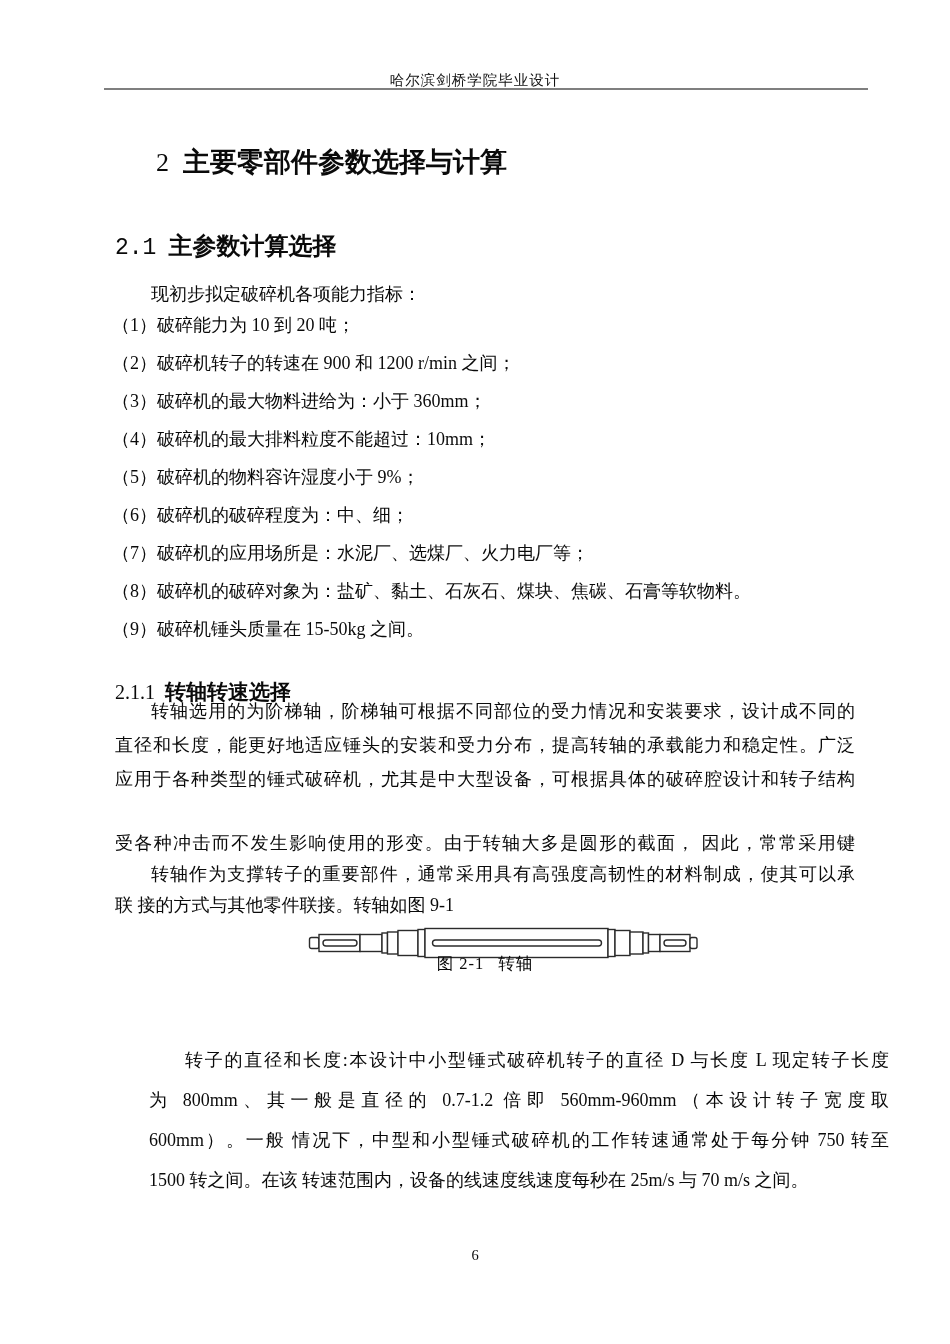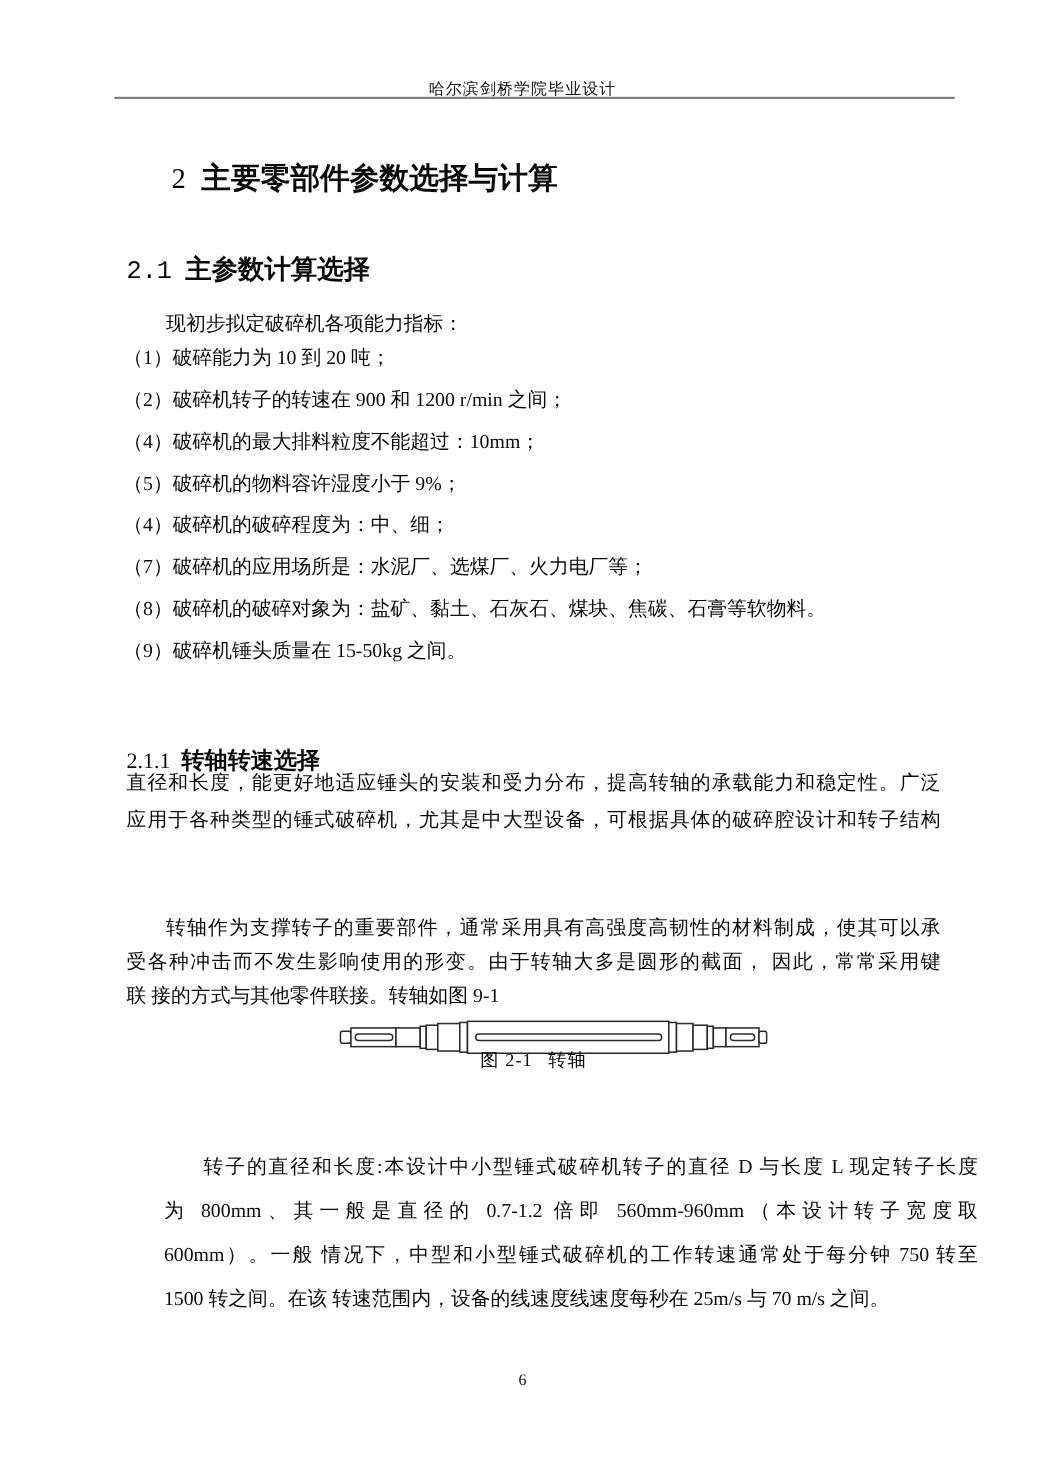--- a/index.html
+++ b/index.html
@@ -87,40 +87,42 @@
 
   <div class="h2">
     <span class="hnum">2.1</span><span>主参数计算选择</span>
   </div>
 
   <div class="intro">现初步拟定破碎机各项能力指标：</div>
 
   <div class="spec-list">
     <div class="item">（1）破碎能力为 10 到 20 吨；</div>
     <div class="item">（2）破碎机转子的转速在 900 和 1200 r/min 之间；</div>
+    <div class="item">（3）破碎机的最大物料进给为：小于 360mm；</div>
     <div class="item">（4）破碎机的最大排料粒度不能超过：10mm；</div>
     <div class="item">（5）破碎机的物料容许湿度小于 9%；</div>
-    <div class="item">（4）破碎机的破碎程度为：中、细；</div>
+    <div class="item">（6）破碎机的破碎程度为：中、细；</div>
     <div class="item">（7）破碎机的应用场所是：水泥厂、选煤厂、火力电厂等；</div>
     <div class="item">（8）破碎机的破碎对象为：盐矿、黏土、石灰石、煤块、焦碳、石膏等软物料。</div>
     <div class="item">（9）破碎机锤头质量在 15-50kg 之间。</div>
   </div>
 
   <div class="h3">
     <span class="hnum">2.1.1</span><span>转轴转速选择</span>
   </div>
 
   <div class="para para1">
+    <div class="line indent">转轴选用的为阶梯轴，阶梯轴可根据不同部位的受力情况和安装要求，设计成不同的</div>
     <div class="line">直径和长度，能更好地适应锤头的安装和受力分布，提高转轴的承载能力和稳定性。广泛</div>
     <div class="line">应用于各种类型的锤式破碎机，尤其是中大型设备，可根据具体的破碎腔设计和转子结构</div>
   </div>
 
   <div class="para para2">
+    <div class="line">受各种冲击而不发生影响使用的形变。由于转轴大多是圆形的截面， 因此，常常采用键</div>
     <div class="line indent">转轴作为支撑转子的重要部件，通常采用具有高强度高韧性的材料制成，使其可以承</div>
-    <div class="line">受各种冲击而不发生影响使用的形变。由于转轴大多是圆形的截面， 因此，常常采用键</div>
     <div class="line last">联 接的方式与其他零件联接。转轴如图 9-1</div>
   </div>
 
   <div class="figure">
     <svg width="390" height="38" viewBox="0 0 390 38">
       <g fill="#ffffff" stroke="#2b2b2b" stroke-width="1.4">
 
         <rect x="1.5" y="13.5" width="9.5" height="11" rx="2"></rect>
 
         <rect x="11" y="10.5" width="41" height="17"></rect>

